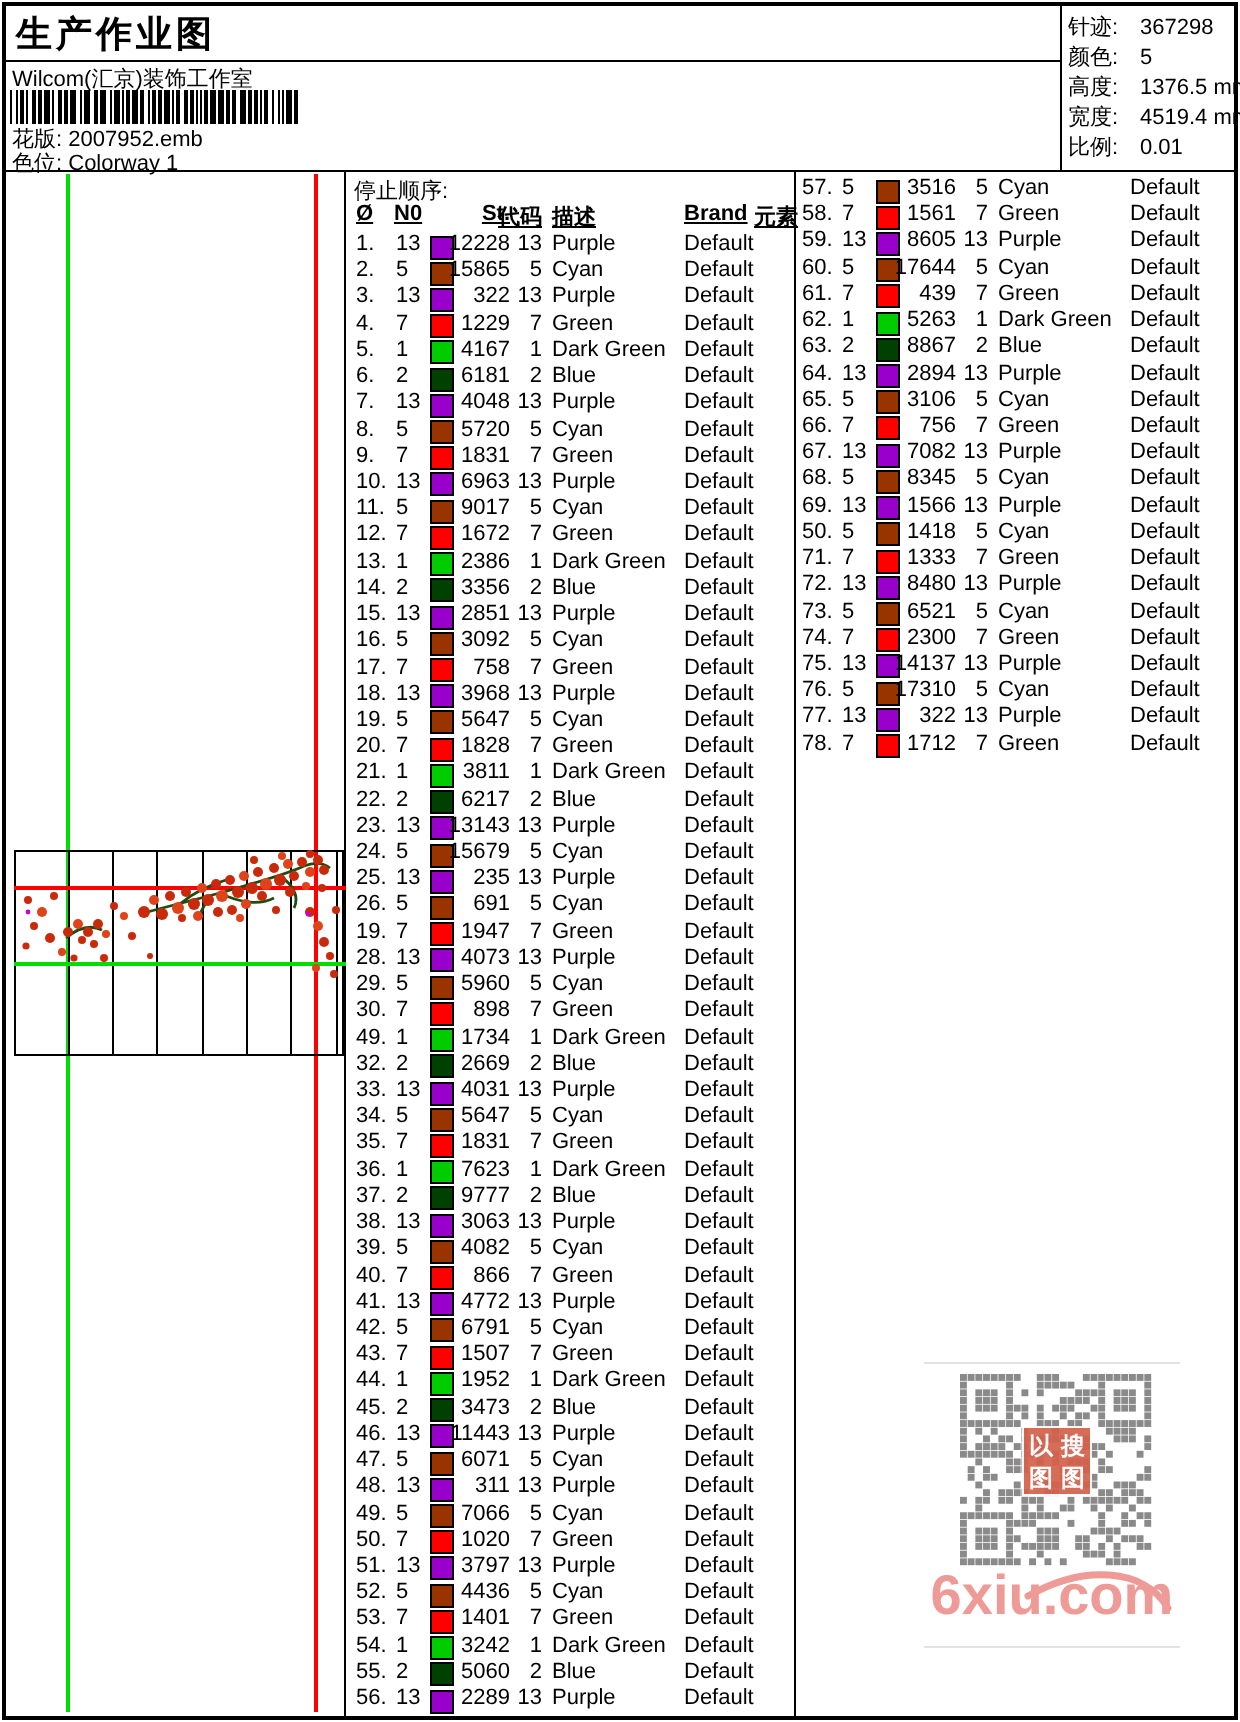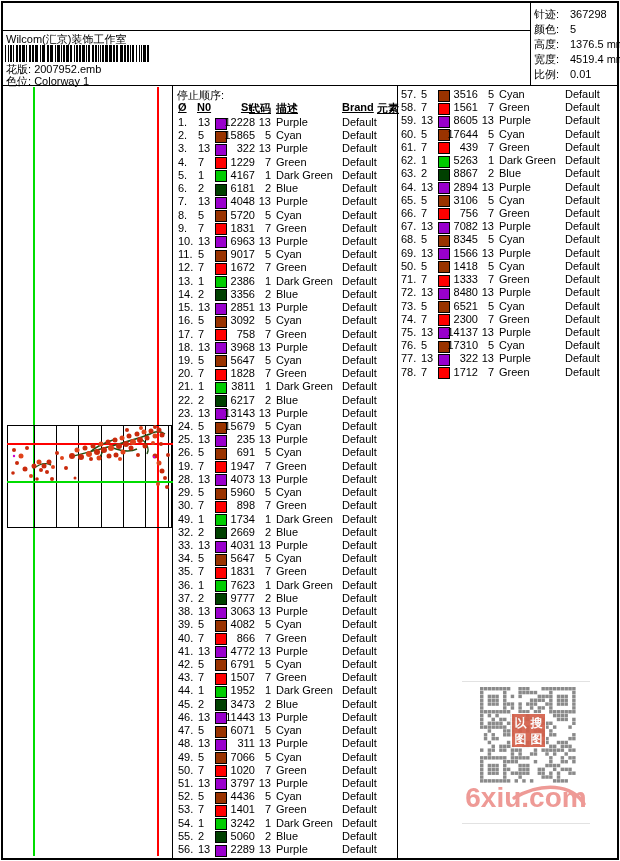--- a/index.html
+++ b/index.html
@@ -47,20 +47,21 @@
   .domain{position:absolute;left:0px;top:100px;width:128px;text-align:center;font-size:28px;font-weight:bold;
           color:#ee9a96;letter-spacing:0px;font-family:"Liberation Sans",sans-serif;}
   .swoosh{position:absolute;left:0px;top:98px;}
 </style>
 </head>
 <body>
 
 <div class="page">
   <div class="frame"></div>
 
+  <div class="title">生产作业图</div>
   <div class="hline" style="left:2px;top:30px;width:529px;height:1px;"></div>
   <div class="subtitle">Wilcom(汇京)装饰工作室</div>
   <div class="barcode"><svg width="148" height="17">
         <rect x="0" y="0" width="1" height="17" fill="#000"></rect>
         <rect x="3" y="0" width="1" height="17" fill="#000"></rect>
         <rect x="5" y="0" width="2" height="17" fill="#000"></rect>
         <rect x="8" y="0" width="1" height="17" fill="#000"></rect>
         <rect x="11" y="0" width="2" height="17" fill="#000"></rect>
         <rect x="14" y="0" width="2" height="17" fill="#000"></rect>
         <rect x="17" y="0" width="3" height="17" fill="#000"></rect>

